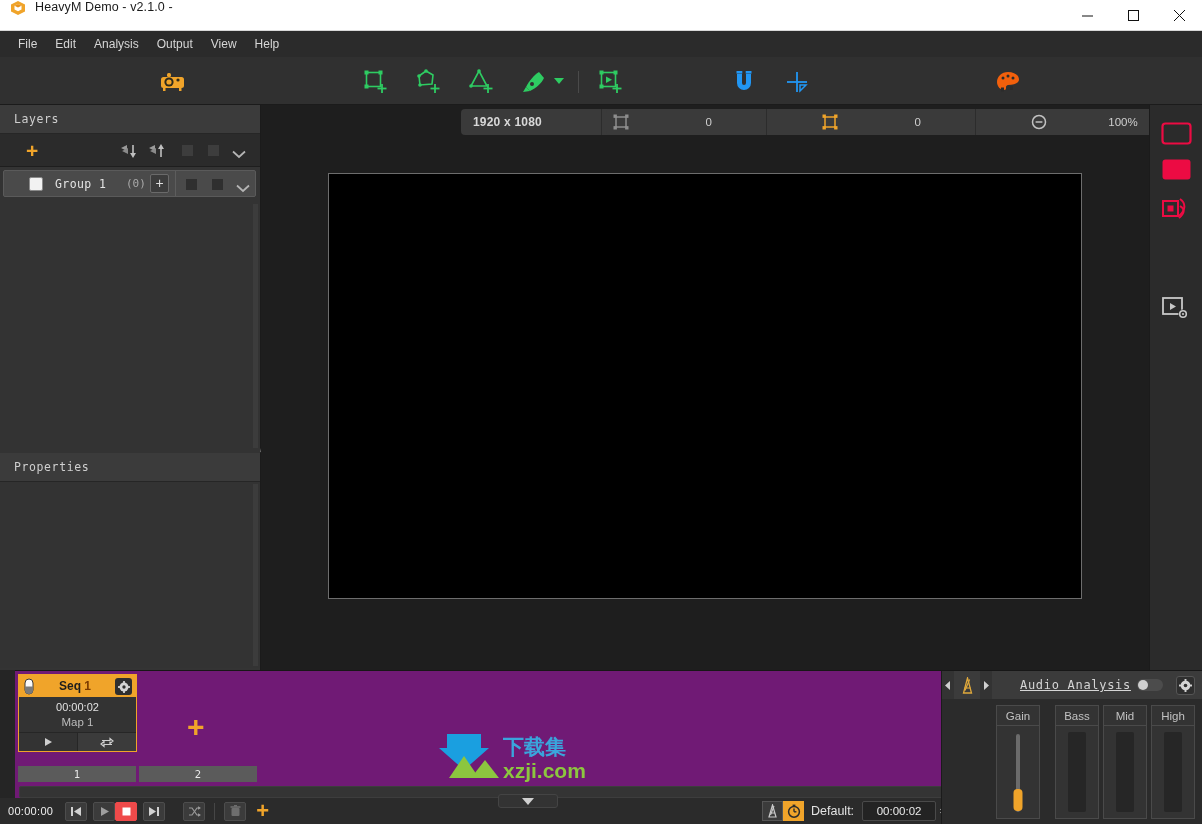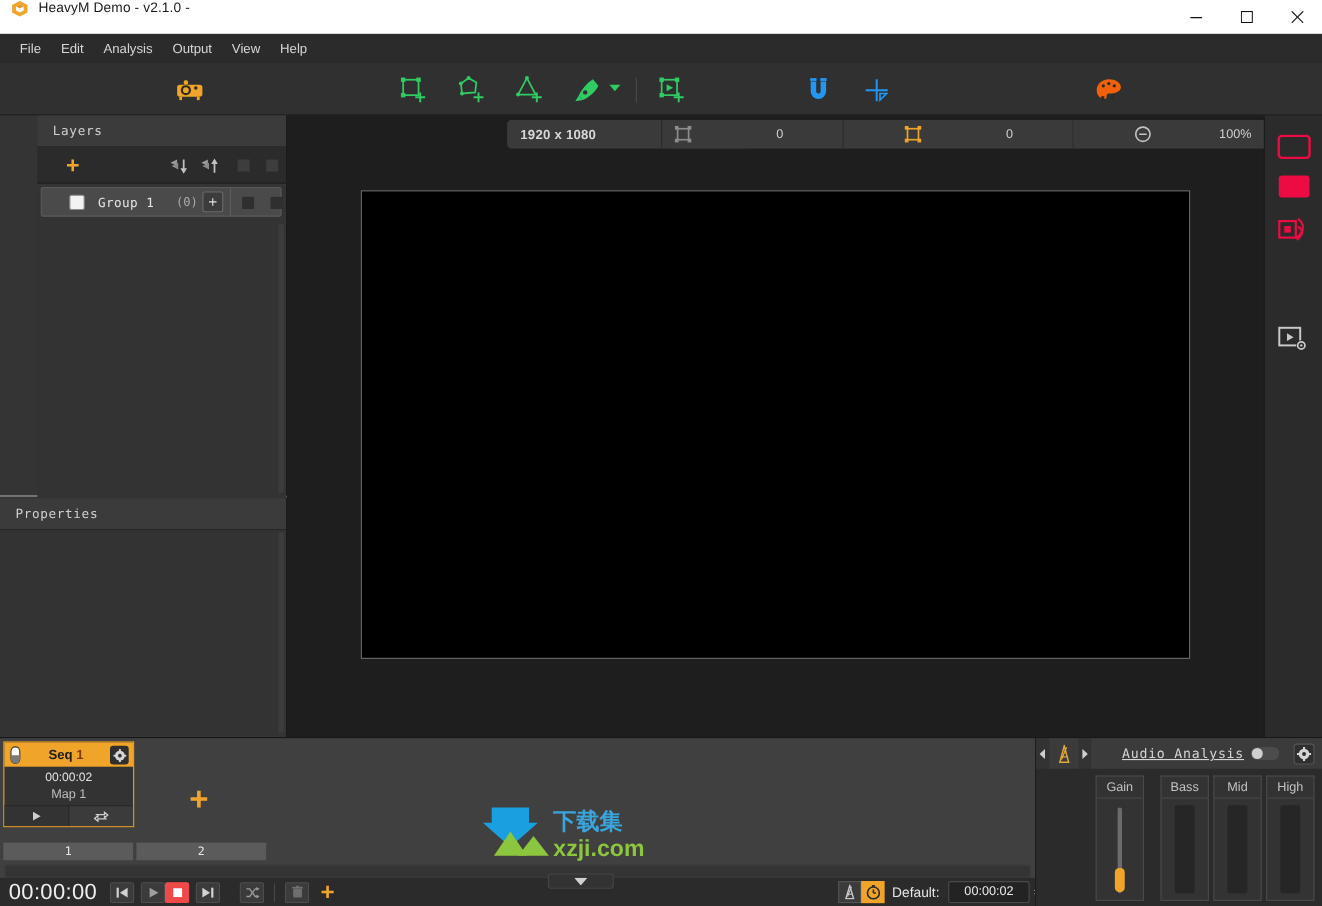--- a/index.html
+++ b/index.html
@@ -39,21 +39,21 @@
   .toolbar {
     position: absolute; left: 0; top: 57px; width: 1202px; height: 48px;
     background: #303030; border-bottom: 1px solid #1b1b1b;
   }
   .tb-icon { position: absolute; top: 12px; width: 26px; height: 26px; }
   .tb-sep { position: absolute; top: 14px; width: 1px; height: 22px; background: #4a4a4a; }
 
   
   .layers-panel {
     position: absolute; left: 0; top: 105px; width: 261px; height: 347px;
-    background: #343434; border-right: 1px solid #1b1b1b; border-bottom: 2px solid #737373; padding-left: 34px;
+    background: #343434; border-right: 1px solid #1b1b1b; border-bottom: 4px solid #737373;
   }
   .panel-head {
     height: 29px; background: #3b3b3b; border-bottom: 1px solid #262626;
     display: flex; align-items: center; padding-left: 14px;
     font-family: "DejaVu Sans Mono", monospace; font-size: 11.5px; color: #cfcfcf;
     letter-spacing: .6px;
   }
   .layers-toolbar {
     height: 33px; background: #2b2b2b; border-bottom: 1px solid #1e1e1e;
     display: flex; align-items: center; position: relative;
@@ -130,22 +130,22 @@
 
   
   .right-rail {
     position: absolute; left: 1149px; top: 105px; width: 53px; height: 565px;
     background: #2b2b2b; border-left: 1px solid #1b1b1b;
   }
   .rr-item { position: absolute; left: 11px; width: 31px; }
 
   
   .seq-area {
-    position: absolute; left: 0; top: 670px; width: 941px; height: 154px;
-    background: #404040; border-top: 1px solid #171717; padding-left: 40px;
+    position: absolute; left: 15px; top: 670px; width: 941px; height: 154px;
+    background: #701a75; border-top: 1px solid #171717; padding-left: 40px;
   }
   .seq-card {
     position: absolute; left: 3px; top: 3px; width: 119px; height: 78px;
     border: 1px solid #f0a42a; background: #333333;
   }
   .seq-head {
     height: 22px; background: #f0a42a; display: flex; align-items: center; position: relative;
   }
   .seq-head-ico { position: absolute; left: 4px; top: 3px; width: 12px; height: 16px; }
   .seq-title { font-size: 12px; color: #1d1d1d; font-weight: bold; margin-left: 40px; }
@@ -187,21 +187,21 @@
 
   
   .watermark { position: absolute; left: 437px; top: 730px; width: 150px; height: 56px; z-index: 4; }
 
   
   .transport {
     position: absolute; left: 0; top: 798px; width: 941px; height: 26px;
     background: #2b2b2b; display: flex; align-items: center;
   }
   .tc {
-    font-size: 20px; color: #efefef; margin-left: 8px; letter-spacing: .3px;
+    font-size: 11px; color: #efefef; margin-left: 8px; letter-spacing: .3px;
     font-family: "Liberation Sans", sans-serif;
   }
   .tp-btn {
     width: 22px; height: 19px; background: #3b3b3b; border: 1px solid #4d4d4d;
     border-radius: 2px; margin-left: 6px; display: flex; align-items: center; justify-content: center;
   }
   .tp-stop { background: #ef4a4a; border-color: #ef4a4a; }
   .tp-sep { width: 1px; height: 17px; background: #464646; margin-left: 9px; }
 
   .default-group {

